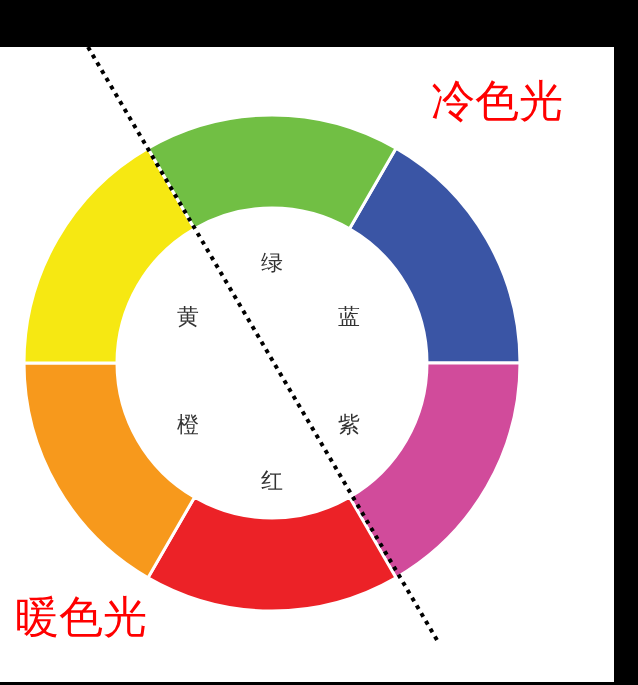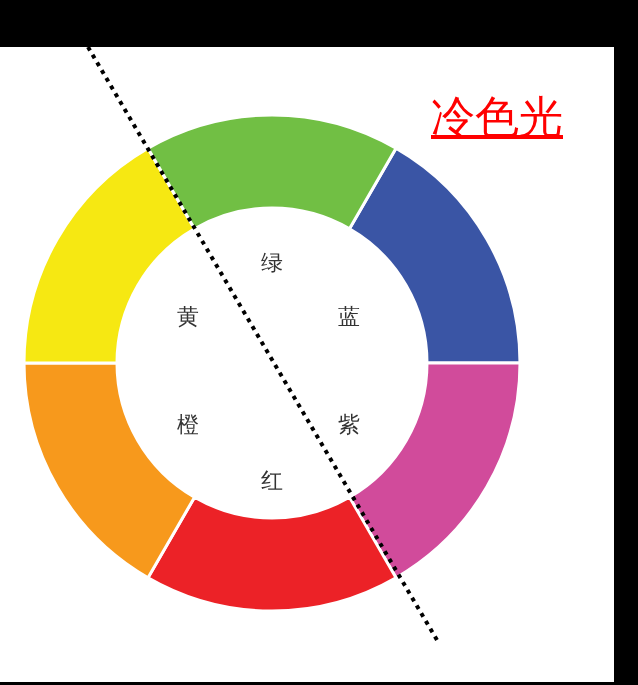--- a/index.html
+++ b/index.html
@@ -23,14 +23,15 @@
       <line x1="88" y1="0" x2="437" y2="593" stroke="#000" stroke-width="4" stroke-dasharray="4 5"></line>
     </svg>
   <div id="labels">
       <div class="seg-label" style="left: 349px; top: 270px;">蓝</div>
       <div class="seg-label" style="left: 349px; top: 378px;">紫</div>
       <div class="seg-label" style="left: 272px; top: 434px;">红</div>
       <div class="seg-label" style="left: 188px; top: 378px;">橙</div>
       <div class="seg-label" style="left: 188px; top: 270px;">黄</div>
       <div class="seg-label" style="left: 272px; top: 216px;">绿</div>
     </div>
-  <div class="big-label" style="left: 431px; top: 48px; color: rgb(255, 0, 0); text-decoration: underline;">冷色光</div>
+  <div class="big-label" style="left: 431px; top: 32px; color: rgb(255, 0, 0);">冷色光</div>
+  <div class="big-label" style="left: 15px; top: 548px; color: rgb(255, 0, 0);">暖色光</div>
 </div>
 
 </body></html>

